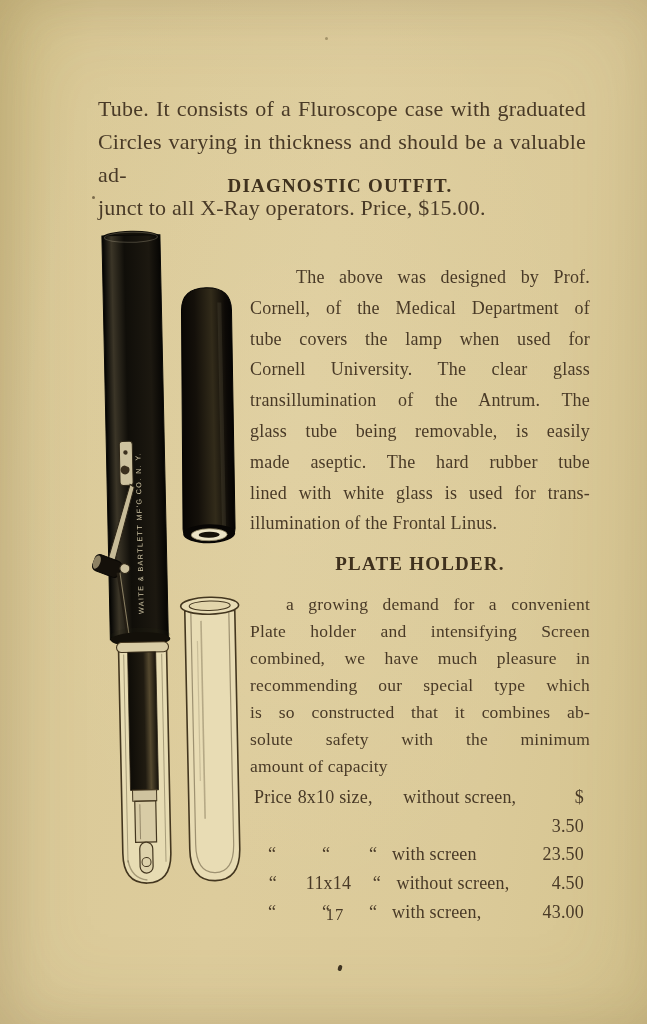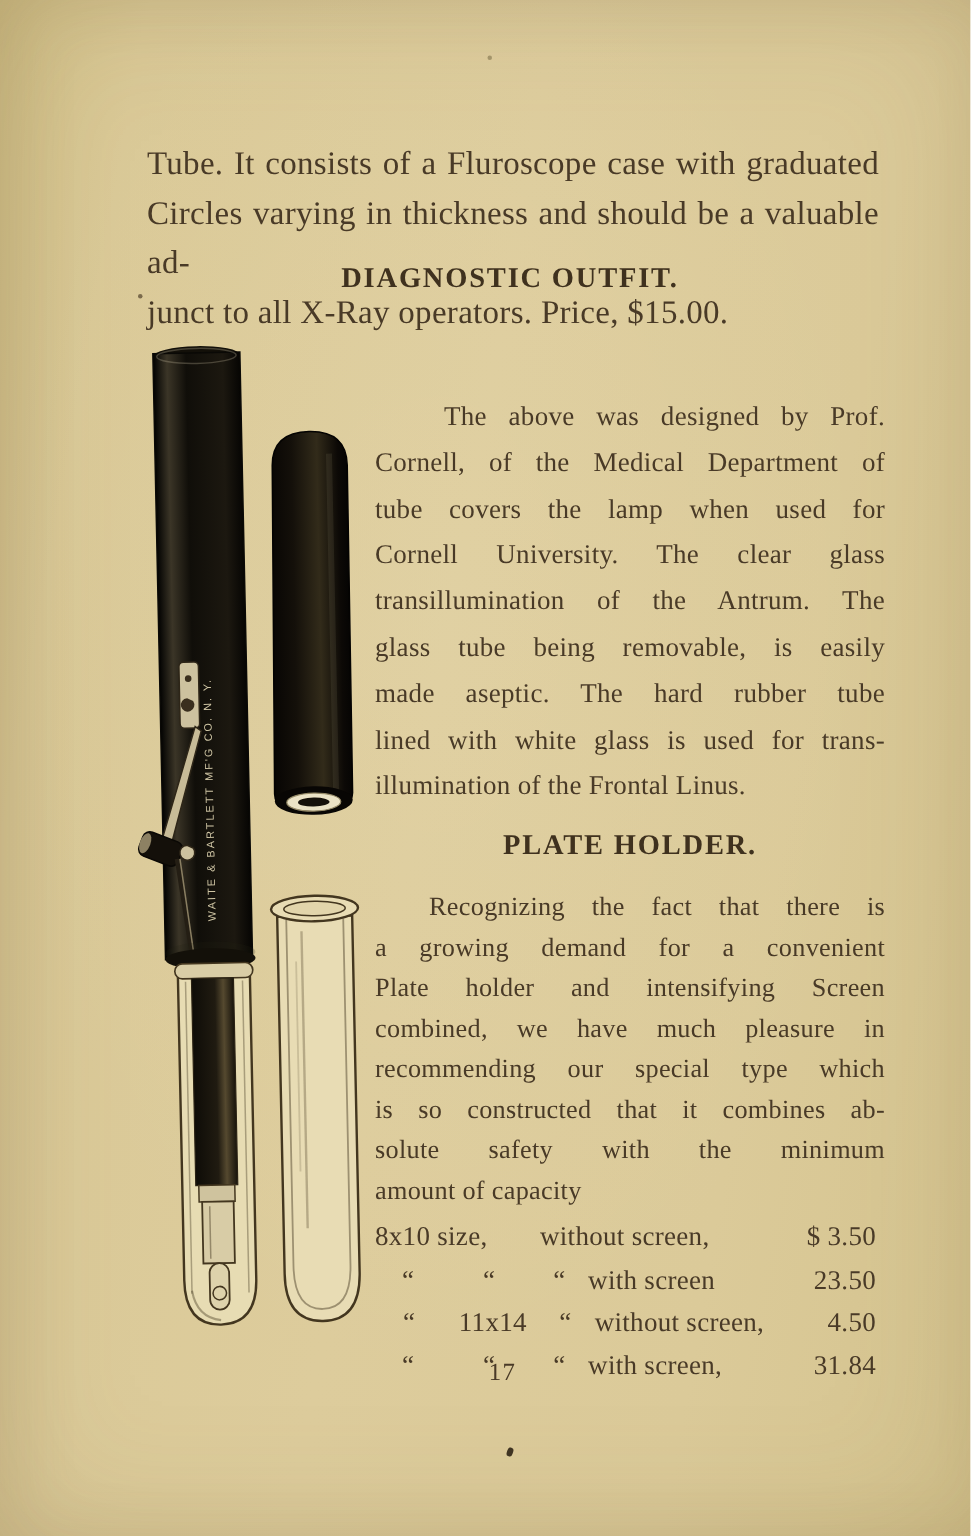--- a/index.html
+++ b/index.html
@@ -166,32 +166,32 @@
         <div class="line">transillumination of the Antrum.  The</div>
         <div class="line">glass tube being removable, is easily</div>
         <div class="line">made aseptic.  The hard rubber tube</div>
         <div class="line">lined with white glass is used for trans-</div>
         <div class="line">illumination of the Frontal Linus.</div>
       </div>
 
     <h2 class="heading h-plate">PLATE HOLDER.</h2>
 
     <div class="para para-plate">
-        <div class="line">Recognizing the fact that there is</div>
         <div class="line">a growing demand for a convenient</div>
         <div class="line">Plate holder and intensifying Screen</div>
         <div class="line">combined, we have much pleasure in</div>
         <div class="line">recommending our special type which</div>
         <div class="line">is so constructed that it combines ab-</div>
         <div class="line">solute safety with the minimum</div>
         <div class="line">amount of capacity</div>
       </div>
 
     <div class="prices">
       <div class="prow">
+        <span class="c1">Price</span>
         <span class="c2">8x10 size,</span>
         <span class="c3"></span>
         <span class="c4">without screen,</span>
         <span class="c5">$ 3.50</span>
       </div>
       <div class="prow">
         <span class="c1">“</span>
         <span class="c2">“</span>
         <span class="c3">“</span>
         <span class="c4">with screen</span>
@@ -202,20 +202,20 @@
         <span class="c2">11x14</span>
         <span class="c3">“</span>
         <span class="c4">without screen,</span>
         <span class="c5">4.50</span>
       </div>
       <div class="prow">
         <span class="c1">“</span>
         <span class="c2">“</span>
         <span class="c3">“</span>
         <span class="c4">with screen,</span>
-        <span class="c5">31.84</span>
+        <span class="c5">43.00</span>
       </div>
     </div>
   </div>
 
   <div class="page-number">17</div>
 
 </div>
 
 </body></html>

